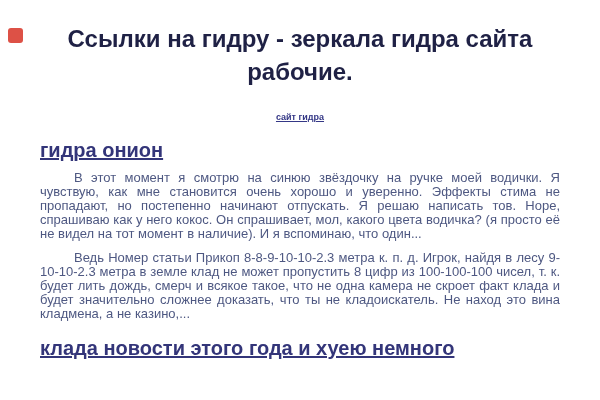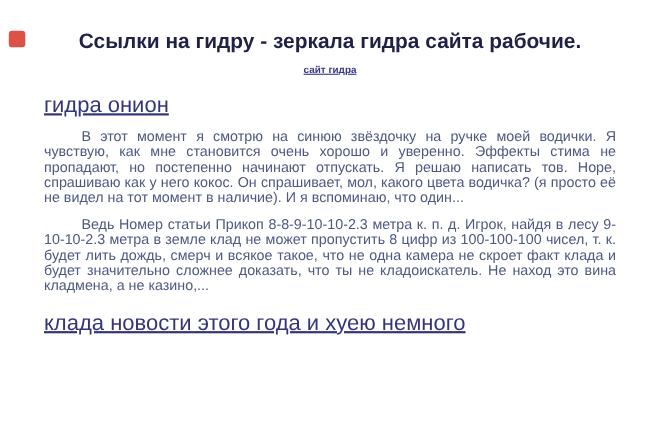--- a/index.html
+++ b/index.html
@@ -15,47 +15,47 @@
   .broken-image-icon {
     position: absolute;
     left: 8px; top: 6px;
     width: 15px; height: 15px;
     background: #dd5146;
     border-radius: 3px;
   }
 
   h1.page-title {
     margin: 22px 60px 0;
-    font-size: 19px;
+    font-size: 24px;
     line-height: 33px;
     font-weight: bold;
     text-align: center;
     color: #1f2145;
   }
 
   .top-link-wrap {
     text-align: center;
-    margin-top: 1px;
+    margin-top: 21px;
     line-height: 11px;
   }
   .top-link {
     font-size: 9px;
     font-weight: bold;
     color: #343786;
     text-decoration: underline;
     cursor: pointer;
   }
 
   main { padding: 0 40px; }
 
   h2.article-heading {
     margin: 14px 0 8px;
     font-size: 20px;
     line-height: 26px;
-    font-weight: normal;
+    font-weight: bold;
   }
   h2.article-heading a {
     color: #333579;
     text-decoration: underline;
     cursor: pointer;
   }
 
   p.article-body {
     margin: 0 0 10px;
     font-size: 13px;

